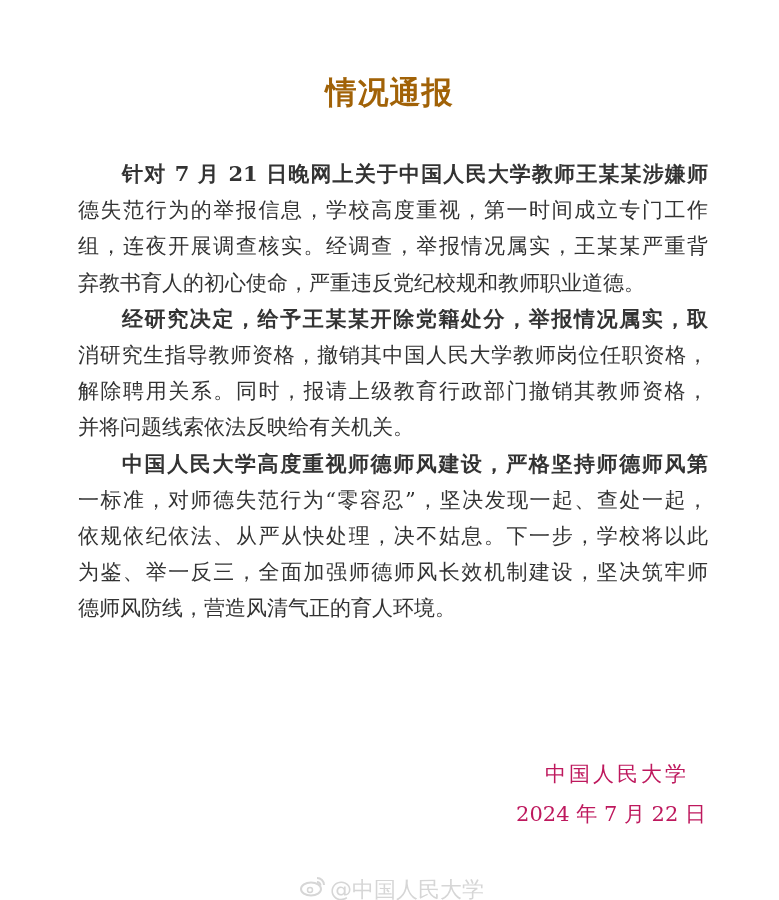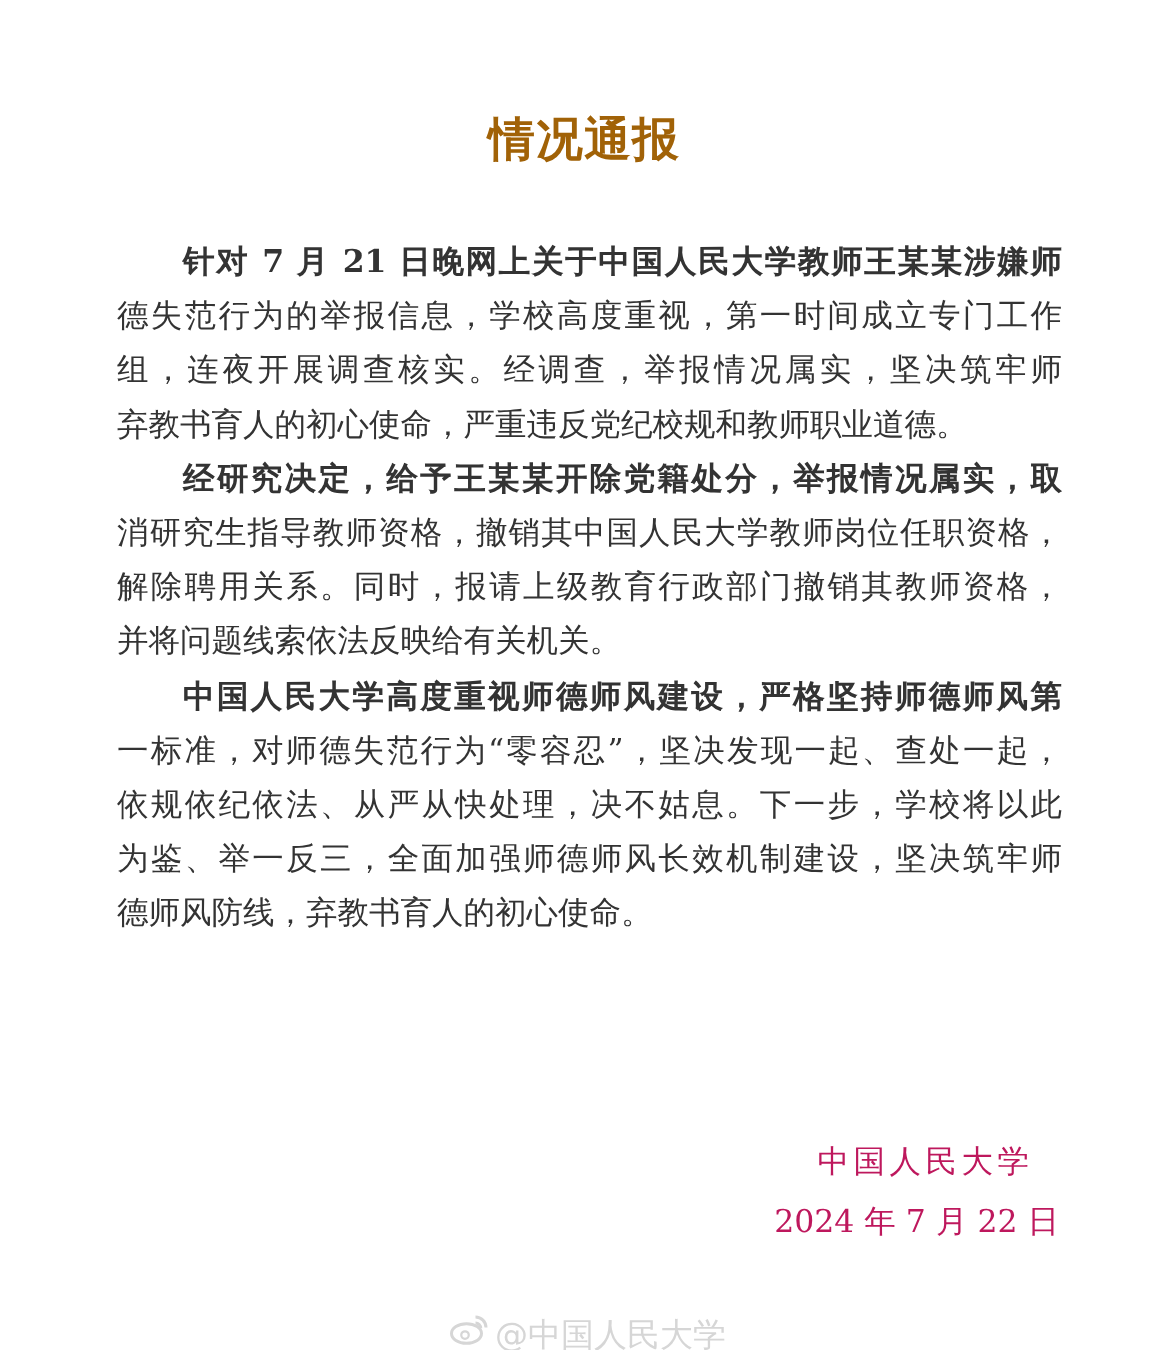--- a/index.html
+++ b/index.html
@@ -37,35 +37,35 @@
 </head>
 <body>
 
 <div class="page">
   <div class="title">情况通报</div>
 
   <div class="body">
     <div>
       <span class="line indent">针对 7 月 21 日晚网上关于中国人民大学教师王某某涉嫌师</span>
       <span class="line">德失范行为的举报信息，学校高度重视，第一时间成立专门工作</span>
-      <span class="line">组，连夜开展调查核实。经调查，举报情况属实，坚决筑牢师</span>
+      <span class="line">组，连夜开展调查核实。经调查，举报情况属实，王某某严重背</span>
       <span class="line last">弃教书育人的初心使命，严重违反党纪校规和教师职业道德。</span>
     </div>
     <div>
       <span class="line indent">经研究决定，给予王某某开除党籍处分，举报情况属实，取</span>
       <span class="line">消研究生指导教师资格，撤销其中国人民大学教师岗位任职资格，</span>
       <span class="line">解除聘用关系。同时，报请上级教育行政部门撤销其教师资格，</span>
       <span class="line last">并将问题线索依法反映给有关机关。</span>
     </div>
     <div>
       <span class="line indent">中国人民大学高度重视师德师风建设，严格坚持师德师风第</span>
       <span class="line">一标准，对师德失范行为“零容忍”，坚决发现一起、查处一起，</span>
       <span class="line">依规依纪依法、从严从快处理，决不姑息。下一步，学校将以此</span>
       <span class="line">为鉴、举一反三，全面加强师德师风长效机制建设，坚决筑牢师</span>
-      <span class="line last">德师风防线，弃教书育人的初心使命。</span>
+      <span class="line last">德师风防线，营造风清气正的育人环境。</span>
     </div>
   </div>
 
   <div class="sig sig-org">中国人民大学</div>
   <div class="sig sig-date">2024 年 7 月 22 日</div>
 
   <div class="watermark">
     <span class="wm-icon">
       <svg width="26" height="22" viewBox="0 0 26 22">
         <ellipse cx="11" cy="14" rx="10" ry="6.5" fill="none" stroke="#d6d6d6" stroke-width="2"></ellipse>

